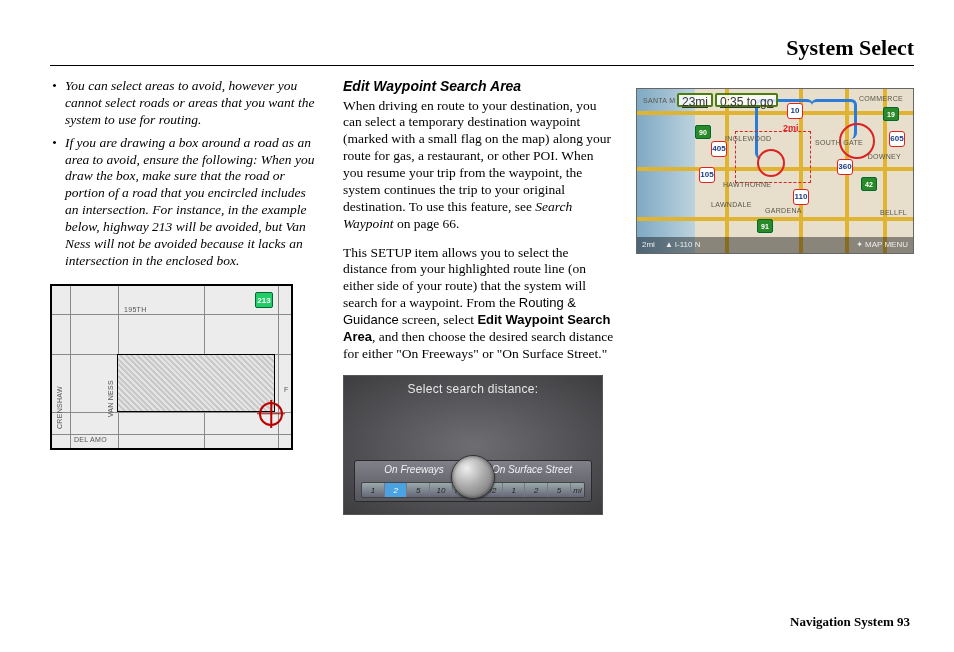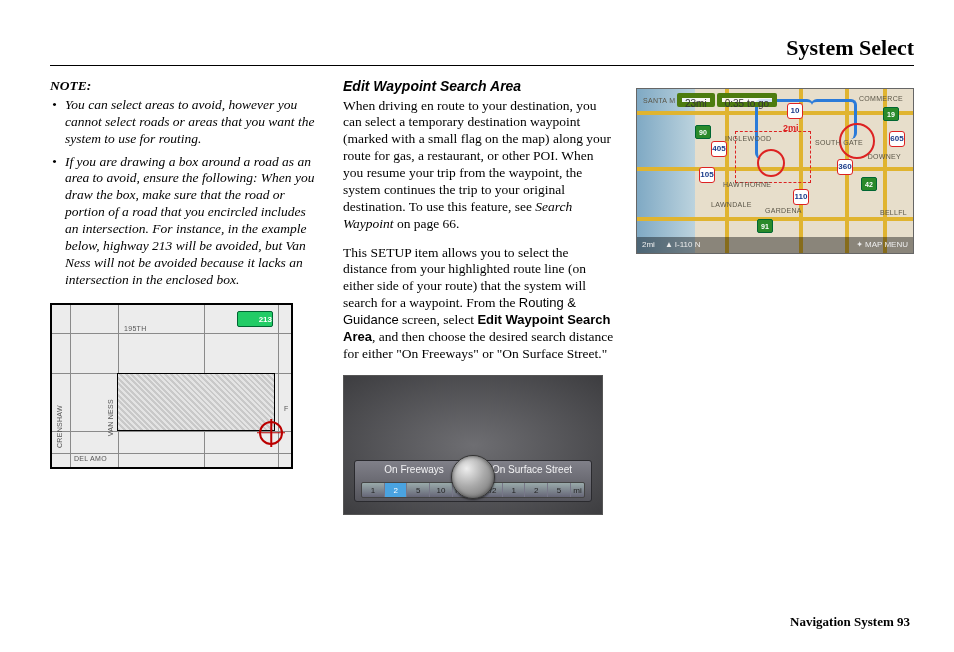--- a/index.html
+++ b/index.html
@@ -90,42 +90,42 @@
   .fig1 .target {
     position: absolute; width: 24px; height: 24px; border: 2px solid #b00; border-radius: 50%;
     right: 8px; bottom: 22px;
   }
   .fig1 .target::before, .fig1 .target::after {
     content:""; position:absolute; background:#b00;
   }
   .fig1 .target::before { left:50%; top:-4px; bottom:-4px; width:1.5px; transform:translateX(-50%);}
   .fig1 .target::after { top:50%; left:-4px; right:-4px; height:1.5px; transform:translateY(-50%);}
   .fig1 .shield {
-    position:absolute; right:18px; top:6px; width:36px; height:16px;
+    position:absolute; right:18px; top:6px; width:18px; height:16px;
     background:#2c6; border:1px solid #063; border-radius:2px;
-    color:#fff; font-size:8px; font-weight:bold; text-align:right; line-height:16px;
+    color:#fff; font-size:8px; font-weight:bold; text-align:center; line-height:16px;
   }
 
   
   .fig2 {
     width: 260px; height: 140px; border:1px solid #555;
     margin-top: 12px;
     background: radial-gradient(ellipse at center,#6e6e72,#3d3d40);
     position: relative; color:#e8e8ea;
     font-family: Arial, sans-serif;
   }
   .fig2 .t1 { text-align:center; font-size:12px; padding-top:6px; letter-spacing:.3px;}
   .fig2 .t2 { text-align:center; font-size:9px; padding:6px 18px 0; line-height:1.3; color:#d2d2d4;}
   .fig2 .bar {
     position:absolute; left:10px; right:10px; bottom:12px; height:42px;
     background:linear-gradient(#808089,#55555c);
     border:1px solid #2a2a2e; border-radius:3px;
     display:flex; align-items:stretch;
   }
-  .fig2 .half { flex:1; position:relative; }
+  .fig2 .half { flex:1; position:relative;font-style:italic; }
   .fig2 .half .lbl { font-size:10px; text-align:center; color:#f2f2f4; padding-top:3px;}
   .fig2 .scale {
     position:absolute; left:6px; right:6px; bottom:3px; height:16px;
     background:linear-gradient(#9aa,#667); border:1px solid #444; border-radius:2px;
     display:flex; font-size:8px; color:#222;
   }
   .fig2 .scale span { flex:1; text-align:center; line-height:16px; border-right:1px solid #778;}
   .fig2 .scale span.sel { background:#4aa3e0; color:#fff;}
   .fig2 .scale span:last-child { border-right:none;}
   .fig2 .dial {
@@ -171,40 +171,39 @@
   .fig3 .city { position:absolute; font-size:7px; color:#5a5546; letter-spacing:.3px;}
   .fig3 .bottombar {
     position:absolute; left:0; right:0; bottom:0; height:16px;
     background:#0006; display:flex; align-items:center; font-size:8px; color:#eee;
   }
   .fig3 .bottombar .seg { padding:0 5px; display:flex; align-items:center; gap:2px;}
   .fig3 .bottombar .grow { flex:1; text-align:center;}
   .fig3 .topbar {
     position:absolute; left:40px; top:4px; height:14px; display:flex; gap:2px;
   }
-  .fig3 .topbar .tp { background:#fffc; border:5px solid #4d7c0f; border-radius:2px; font-size:10px; padding:0 3px; color:#333;}
+  .fig3 .topbar .tp { background:#fffc; border:2px solid #4d7c0f; border-radius:2px; font-size:12px; padding:0 3px; color:#333;text-decoration:underline;}
 
   .footer {
     position:absolute; right:44px; bottom:22px; font-size:13px;
   }
   .footer .lab { font-weight:bold; }
   .footer .num { font-weight:bold; }
 </style>
 </head>
 <body>
 
 <div class="header">
   <span class="page-title">System Select</span>
 </div>
 <hr class="rule">
 
 <div class="columns">
 
   <div class="col">
-    <div class="note-head">NOTE:</div>
     <ul class="note-list">
       <li>You can select areas to avoid, however you cannot select roads or areas that you want the system to use for routing.</li>
       <li>If you are drawing a box around a road as an area to avoid, ensure the following: When you draw the box, make sure that the road or portion of a road that you encircled includes an intersection. For instance, in the example below, highway 213 will be avoided, but Van Ness will not be avoided because it lacks an intersection in the enclosed box.</li>
     </ul>
 
     <div class="fig1">
       <div class="road-h" style="top:28px"></div>
       <div class="road-h" style="top:68px"></div>
       <div class="road-h" style="top:126px"></div>
       <div class="road-h" style="top:148px"></div>
@@ -227,20 +226,21 @@
   <div class="col">
     <div class="section-head">Edit Waypoint Search Area</div>
     <p class="para">
       <span>When driving en route to your destination, you can select a temporary destination waypoint (marked with a small flag on the map) along your route for gas, a restaurant, or other POI. When you resume your trip from the waypoint, the system continues the trip to your original destination. To use this feature, see </span><span class="ital">Search Waypoint</span><span> on page 66.</span>
     </p>
     <p class="para">
       <span>This SETUP item allows you to select the distance from your highlighted route line (on either side of your route) that the system will search for a waypoint. From the </span><span class="sans">Routing &amp; Guidance</span><span> screen, select </span><span class="sans bold">Edit Waypoint Search Area</span><span>, and then choose the desired search distance for either "On Freeways" or "On Surface Street."</span>
     </p>
 
     <div class="fig2">
+      <div class="t1">Select search distance:</div>
       <div class="bar">
         <div class="half">
           <div class="lbl">On Freeways</div>
           <div class="scale">
             <span>1</span>
             <span class="sel">2</span>
             <span>5</span>
             <span>10</span>
             <span style="flex:.6">mi</span>
           </div>

